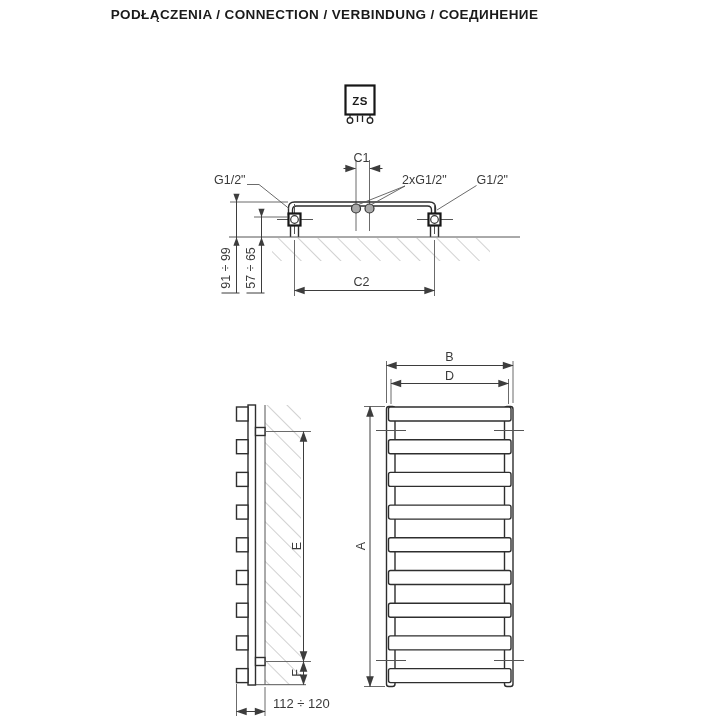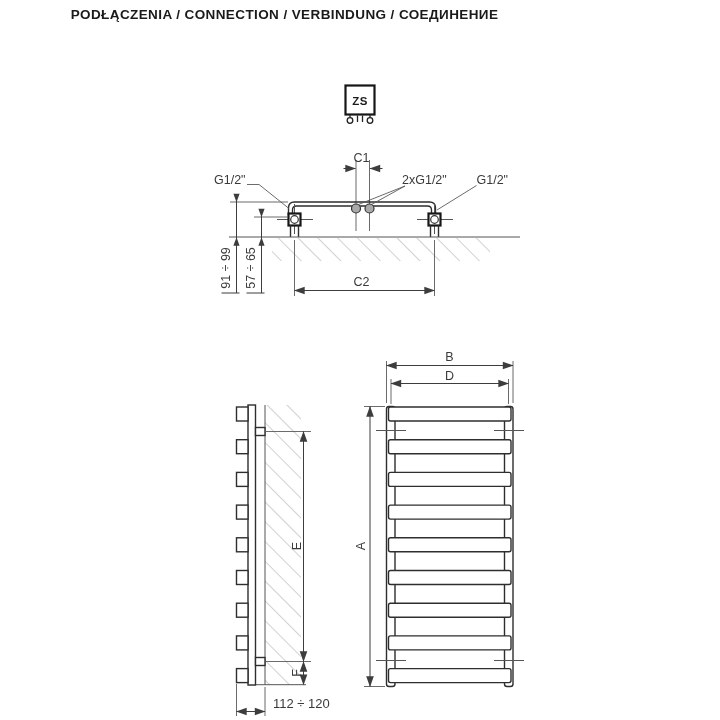--- a/index.html
+++ b/index.html
@@ -1,19 +1,19 @@
 <!DOCTYPE html>
 <html><head>
 <meta charset="utf-8">
 <style>
   html,body{margin:0;padding:0;background:#ffffff;}
   .page{position:relative;width:720px;height:720px;background:#fff;overflow:hidden;
         font-family:"Liberation Sans",sans-serif;}
   .title{position:absolute;top:7px;left:0;width:569px;text-align:center;
-         font-size:13.5px;font-weight:bold;color:#1a1a1a;letter-spacing:.4px;}
+         font-size:13.5px;font-weight:bold;color:#1a1a1a;letter-spacing:.4px;padding-left:40px;}
   svg{position:absolute;left:0;top:0;}
   .obj{stroke:#2e2e2e;stroke-width:1.4;fill:none;}
   .objf{stroke:#2e2e2e;stroke-width:1.4;fill:#fff;}
   .bold{stroke:#161616;stroke-width:2.2;fill:#fff;}
   .thin{stroke:#5a5a5a;stroke-width:.9;fill:none;}
   .cline{stroke:#555;stroke-width:1;fill:none;}
   .dim{stroke:#3d3d3d;stroke-width:1;fill:none;
        marker-start:url(#arr);marker-end:url(#arr);}
   .dime{stroke:#3d3d3d;stroke-width:1;fill:none;marker-end:url(#arr);}
   .dimplain{stroke:#3d3d3d;stroke-width:1;fill:none;}

